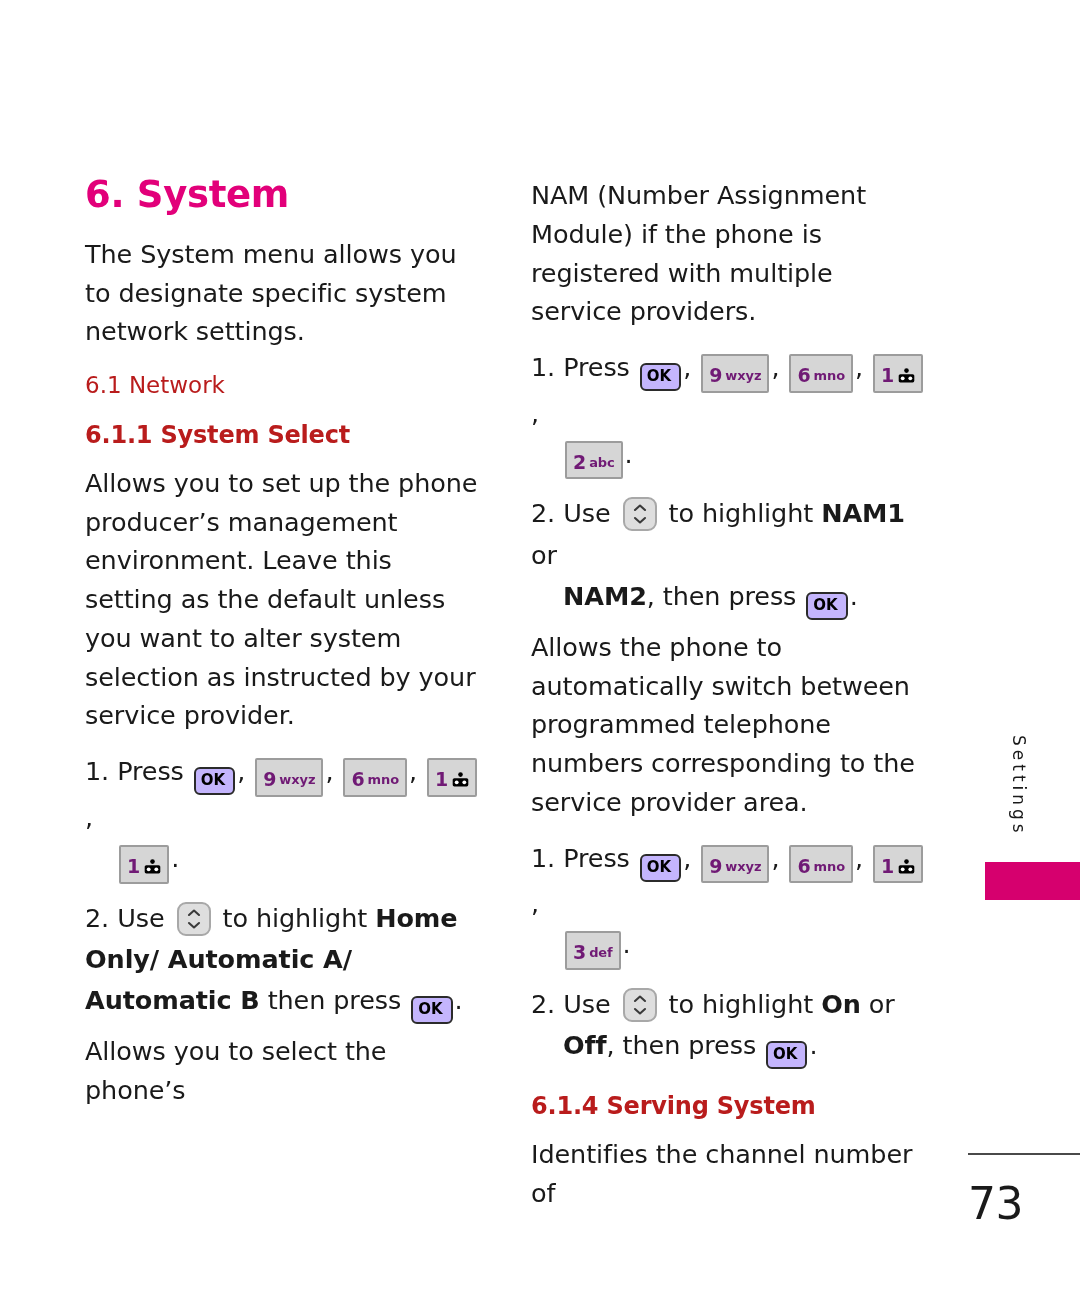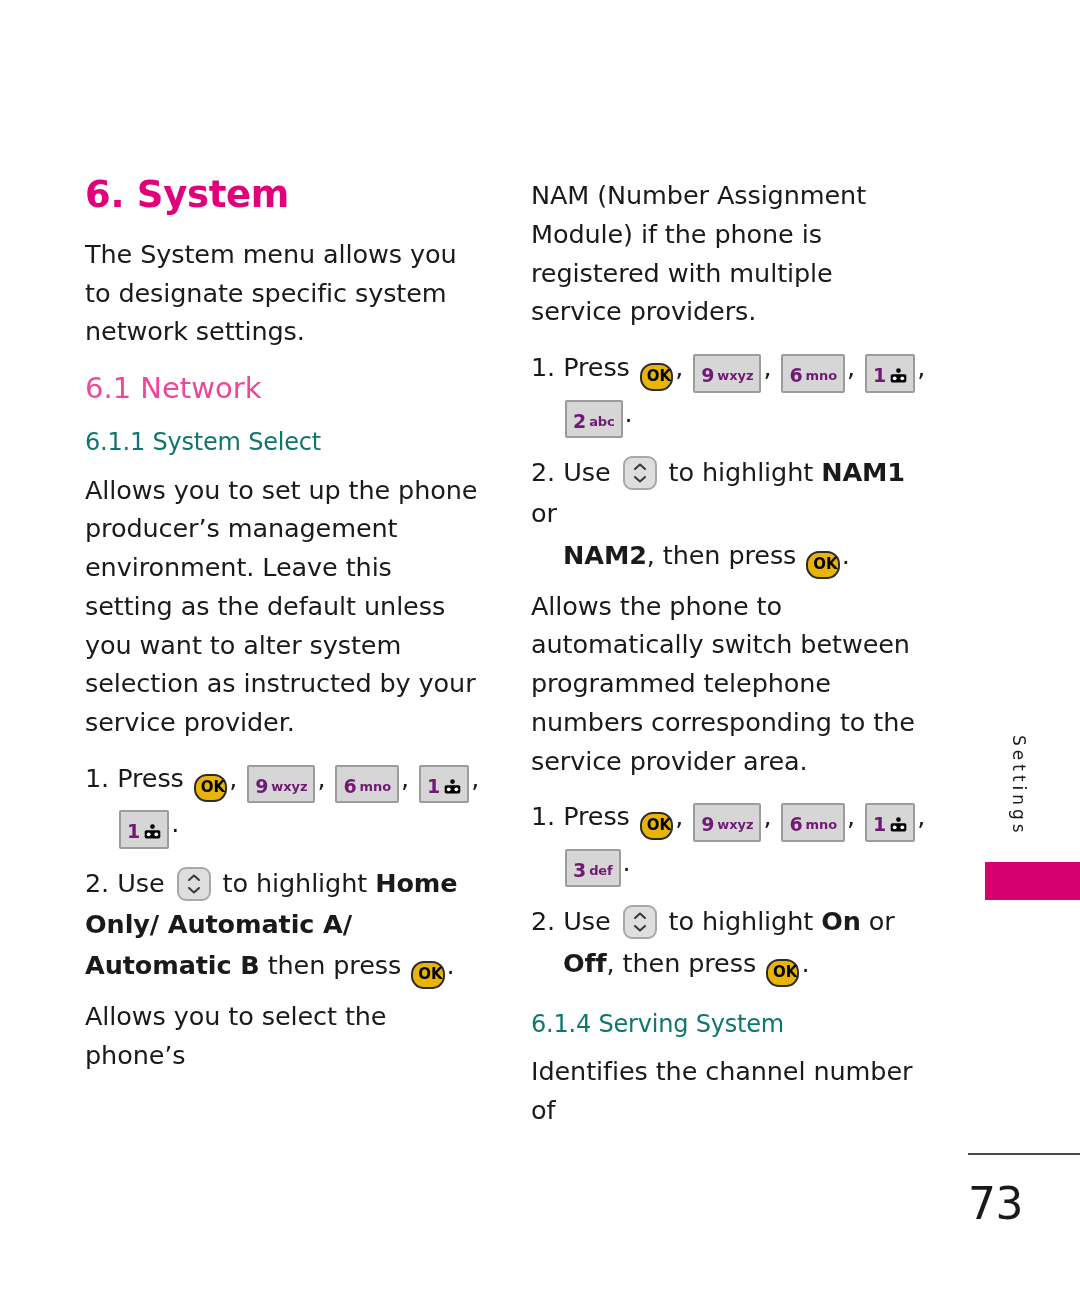--- a/index.html
+++ b/index.html
@@ -34,30 +34,30 @@
   
   .h-chapter {
     font-size: 37px;
     font-weight: bold;
     color: #e2007a;
     letter-spacing: -0.3px;
     margin: 0 0 20px 0;
     line-height: 1.05;
   }
   .h-section {
-    font-size: 29px;
-    color: #ec4899;
+    font-size: 23px;
+    color: #b91c1c;
     margin: 22px 0 16px 0;
     line-height: 1.1;
     font-weight: normal;
   }
   .h-sub {
     font-size: 24px;
-    font-weight: normal;
-    color: #0f766e;
+    font-weight: bold;
+    color: #b91c1c;
     margin: 24px 0 14px 0;
     line-height: 1.15;
     letter-spacing: -0.2px;
   }
 
   
   p.body {
     font-size: 25.5px;
     line-height: 1.52;
     margin: 0 0 16px 0;
@@ -83,24 +83,24 @@
   .key {
     display: inline-block;
     vertical-align: -5px;
     box-sizing: border-box;
     line-height: 1;
     white-space: nowrap;
   }
 
   
   .key-ok {
-    background: #eab308;
+    background: #c4b5fd;
     border: 2px solid #2b2b2b;
-    border-radius: 13px;
-    padding: 4px 0 5px 5px;
+    border-radius: 6px;
+    padding: 4px 8px 5px 5px;
     font-size: 15px;
     font-weight: bold;
     color: #000;
     letter-spacing: 0px;
     margin: 0 2px;
   }
 
   
   .key-num {
     background: #d6d6d6;

